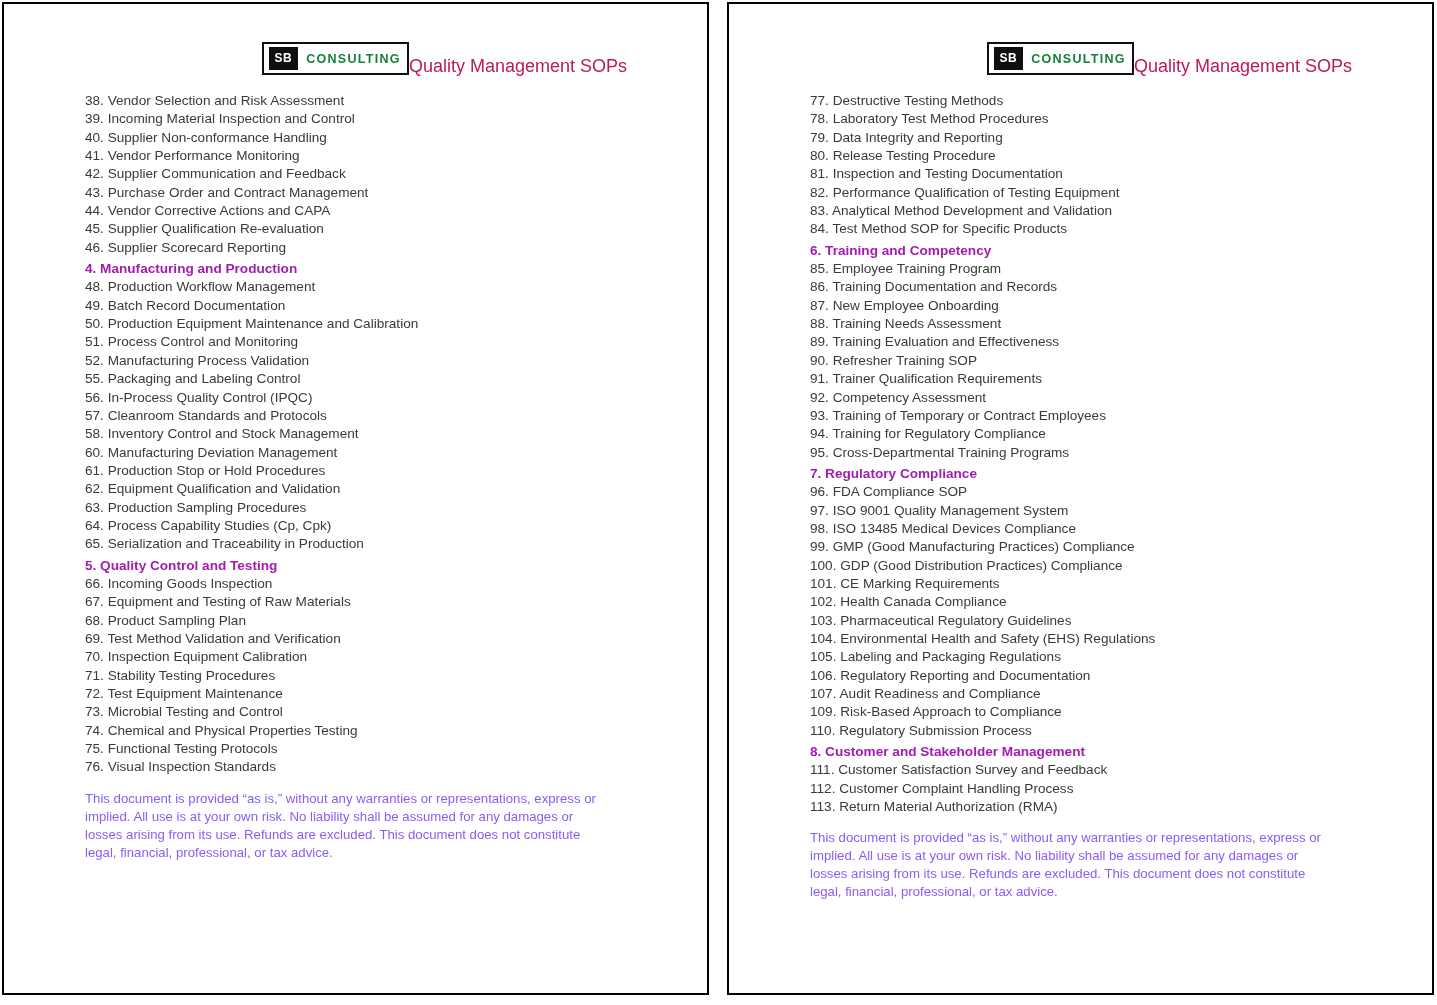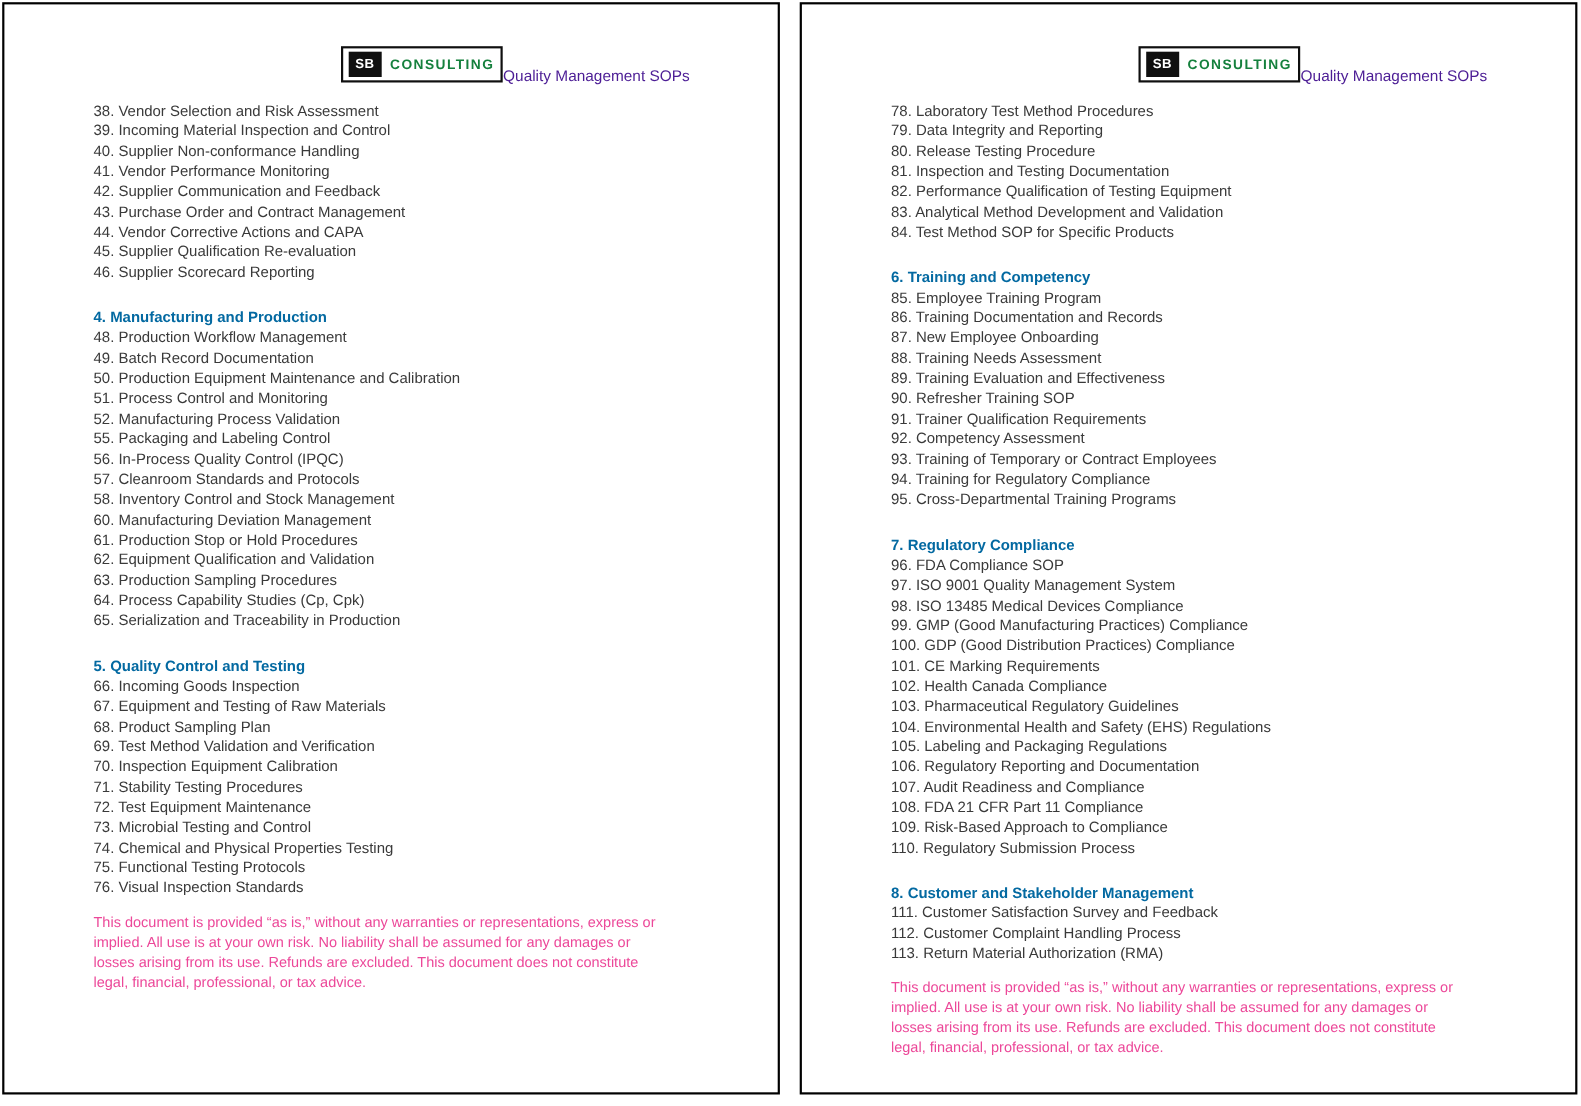--- a/index.html
+++ b/index.html
@@ -52,45 +52,45 @@
   }
   .logo-name {
     color: #15803d;
     font-weight: 700;
     font-size: 12.5px;
     letter-spacing: 1.3px;
     margin-left: 8px;
     white-space: nowrap;
   }
   .doc-title {
-    font-size: 14px;
-    color: #4c1d95;
+    font-size: 18px;
+    color: #be185d;
     margin-bottom: -2px;
     white-space: nowrap;
   }
 
   .page-body {
     margin-top: 17px;
     font-size: 13.6px;
     line-height: 18.35px;
     color: #3a3a3a;
   }
   .sec-heading {
     font-weight: 700;
-    color: #0369a1;
-    margin-top: 23px;
+    color: #a21caf;
+    margin-top: 3px;
     white-space: nowrap;
   }
   .sop-line { white-space: nowrap; }
 
   .disclaimer {
     margin-top: 13px;
     font-size: 13.2px;
     line-height: 18px;
-    color: #ec4899;
+    color: #8b5cf6;
   }
   .disc-line { white-space: nowrap; }
 </style>
 </head>
 <body>
 
 <div class="canvas">
 
   <div class="page page-left">
     <div class="page-inner">
@@ -152,20 +152,21 @@
   <div class="page page-right">
     <div class="page-inner">
       <div class="page-header">
         <div class="logo">
           <span class="logo-sb">SB</span>
           <span class="logo-name">CONSULTING</span>
         </div>
         <div class="doc-title">Quality Management SOPs</div>
       </div>
       <div class="page-body">
+          <div class="sop-line"><span>77.</span> <span>Destructive Testing Methods</span></div>
           <div class="sop-line"><span>78.</span> <span>Laboratory Test Method Procedures</span></div>
           <div class="sop-line"><span>79.</span> <span>Data Integrity and Reporting</span></div>
           <div class="sop-line"><span>80.</span> <span>Release Testing Procedure</span></div>
           <div class="sop-line"><span>81.</span> <span>Inspection and Testing Documentation</span></div>
           <div class="sop-line"><span>82.</span> <span>Performance Qualification of Testing Equipment</span></div>
           <div class="sop-line"><span>83.</span> <span>Analytical Method Development and Validation</span></div>
           <div class="sop-line"><span>84.</span> <span>Test Method SOP for Specific Products</span></div>
           <div class="sec-heading">6. Training and Competency</div>
           <div class="sop-line"><span>85.</span> <span>Employee Training Program</span></div>
           <div class="sop-line"><span>86.</span> <span>Training Documentation and Records</span></div>
@@ -184,21 +185,20 @@
           <div class="sop-line"><span>98.</span> <span>ISO 13485 Medical Devices Compliance</span></div>
           <div class="sop-line"><span>99.</span> <span>GMP (Good Manufacturing Practices) Compliance</span></div>
           <div class="sop-line"><span>100.</span> <span>GDP (Good Distribution Practices) Compliance</span></div>
           <div class="sop-line"><span>101.</span> <span>CE Marking Requirements</span></div>
           <div class="sop-line"><span>102.</span> <span>Health Canada Compliance</span></div>
           <div class="sop-line"><span>103.</span> <span>Pharmaceutical Regulatory Guidelines</span></div>
           <div class="sop-line"><span>104.</span> <span>Environmental Health and Safety (EHS) Regulations</span></div>
           <div class="sop-line"><span>105.</span> <span>Labeling and Packaging Regulations</span></div>
           <div class="sop-line"><span>106.</span> <span>Regulatory Reporting and Documentation</span></div>
           <div class="sop-line"><span>107.</span> <span>Audit Readiness and Compliance</span></div>
-          <div class="sop-line"><span>108.</span> <span>FDA 21 CFR Part 11 Compliance</span></div>
           <div class="sop-line"><span>109.</span> <span>Risk-Based Approach to Compliance</span></div>
           <div class="sop-line"><span>110.</span> <span>Regulatory Submission Process</span></div>
           <div class="sec-heading">8. Customer and Stakeholder Management</div>
           <div class="sop-line"><span>111.</span> <span>Customer Satisfaction Survey and Feedback</span></div>
           <div class="sop-line"><span>112.</span> <span>Customer Complaint Handling Process</span></div>
           <div class="sop-line"><span>113.</span> <span>Return Material Authorization (RMA)</span></div>
         </div>
       <div class="disclaimer">
           <div class="disc-line">This document is provided “as is,” without any warranties or representations, express or</div>
           <div class="disc-line">implied. All use is at your own risk. No liability shall be assumed for any damages or</div>

